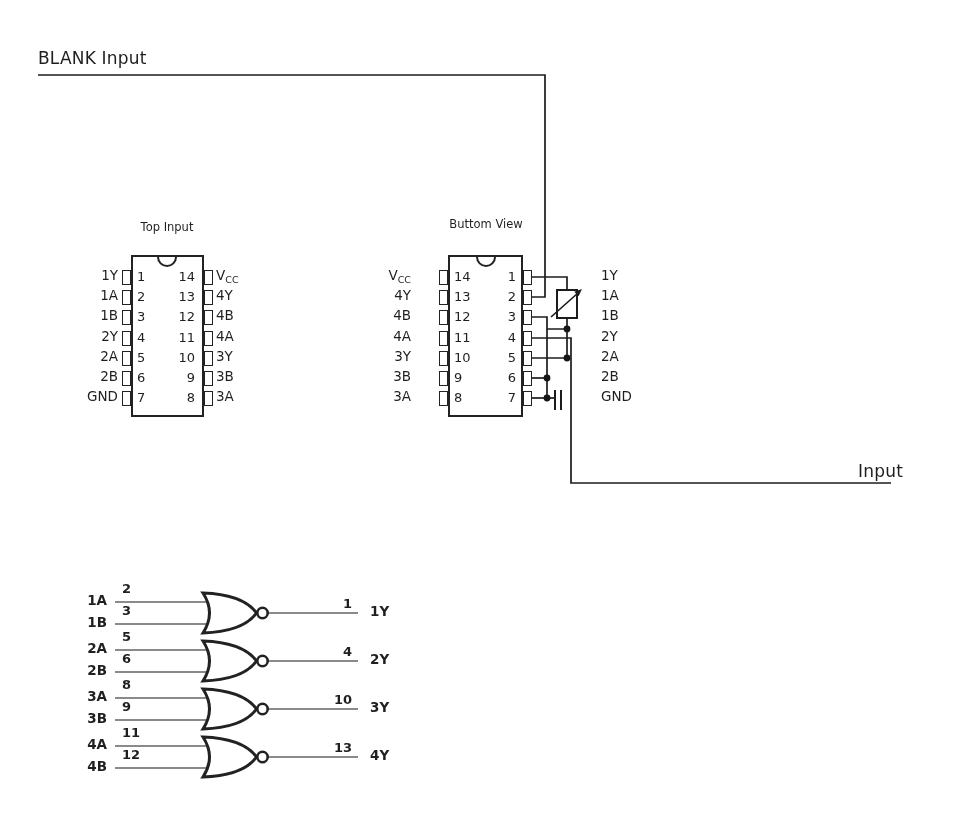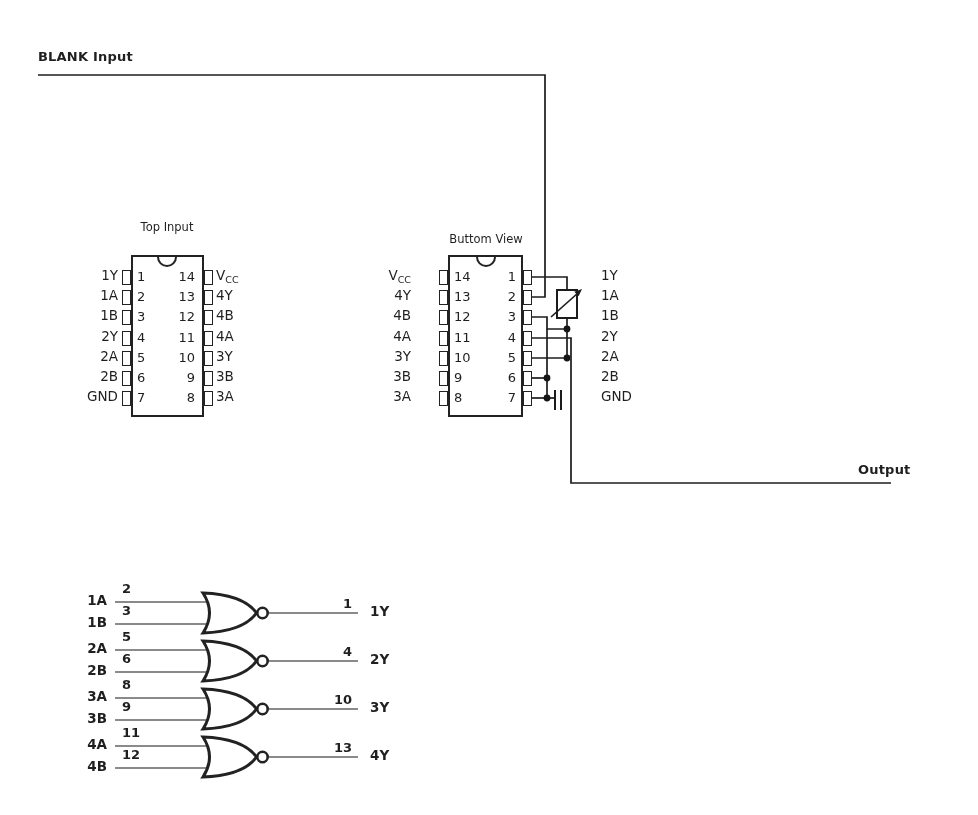--- a/index.html
+++ b/index.html
@@ -1,20 +1,20 @@
 <!DOCTYPE html>
 <html><head>
 <meta charset="utf-8">
 <style>
   html,body{margin:0;padding:0;background:#fff;}
   #canvas{position:relative;width:978px;height:815px;background:#ffffff;overflow:hidden;
           font-family:"DejaVu Sans","Liberation Sans",sans-serif;color:#1f1f1f;}
   #wire-layer{position:absolute;left:0;top:0;}
   .txt{position:absolute;white-space:nowrap;line-height:1;}
-  .small{font-size:13px;letter-spacing:0.2px;font-weight:bold;}
+  .small{font-size:17px;letter-spacing:0.2px;}
   .title{font-size:11.5px;}
   .num{font-size:13px;}
   .lbl{font-size:13.5px;}
   .bold{font-weight:bold;}
   .tr{text-align:right;}
   .tc{text-align:center;}
   .sub{font-size:9.5px;position:relative;top:3px;}
   .ic-body{position:absolute;background:#fff;border:2.2px solid #222;box-sizing:border-box;}
   .ic-notch{position:absolute;background:#fff;border:2px solid #222;border-top:none;
             border-radius:0 0 10px 10px;box-sizing:border-box;}
@@ -85,24 +85,24 @@
           <path d="M115,746 H208" stroke="#8a8a8a" stroke-width="2" fill="none"></path>
           <path d="M115,768 H208" stroke="#8a8a8a" stroke-width="2" fill="none"></path>
           <path d="M267,757 H358" stroke="#8a8a8a" stroke-width="2" fill="none"></path>
           <path d="M203,737 C230,738 248,745 256.5,757 C248,769 230,776 203,777 Q216,757 203,737 Z" fill="#fff" stroke="#222222" stroke-width="3"></path>
           <circle cx="262.5" cy="757" r="5.2" fill="#fff" stroke="#222222" stroke-width="2.6"></circle>
         </g>
       </g>
   </svg>
 
   <div class="txt small" style="left:38px;top:50px;">BLANK Input</div>
-  <div class="txt small" style="left:858px;top:463px;">Output</div>
+  <div class="txt small" style="left:858px;top:463px;">Input</div>
 
   <div class="txt title tc" style="left:107px;top:222px;width:120px;">Top Input</div>
-  <div class="txt title tc" style="left:426px;top:234px;width:120px;">Buttom View</div>
+  <div class="txt title tc" style="left:426px;top:219px;width:120px;">Buttom View</div>
 
   <div id="ic-layer">
       <div class="" style="position: absolute; left: 0px; top: 0px;">
         <div class="ic-body" style="left: 131px; top: 255px; width: 73px; height: 162px;"></div>
         <div class="ic-notch" style="left: 157px; top: 257px; width: 20px; height: 10px;"></div>
         <div class="pin-stub" style="left: 122px; top: 269.5px; width: 9px; height: 15px;"></div>
         <div class="pin-stub" style="left: 204px; top: 269.5px; width: 9px; height: 15px;"></div>
         <div class="txt num" style="left: 137px; top: 270px;">1</div>
         <div class="txt num tr" style="left: 155px; top: 270px; width: 40px;">14</div>
         <div class="txt lbl tr ic-label" style="left: 54px; top: 269px; width: 64px;">1Y</div>

